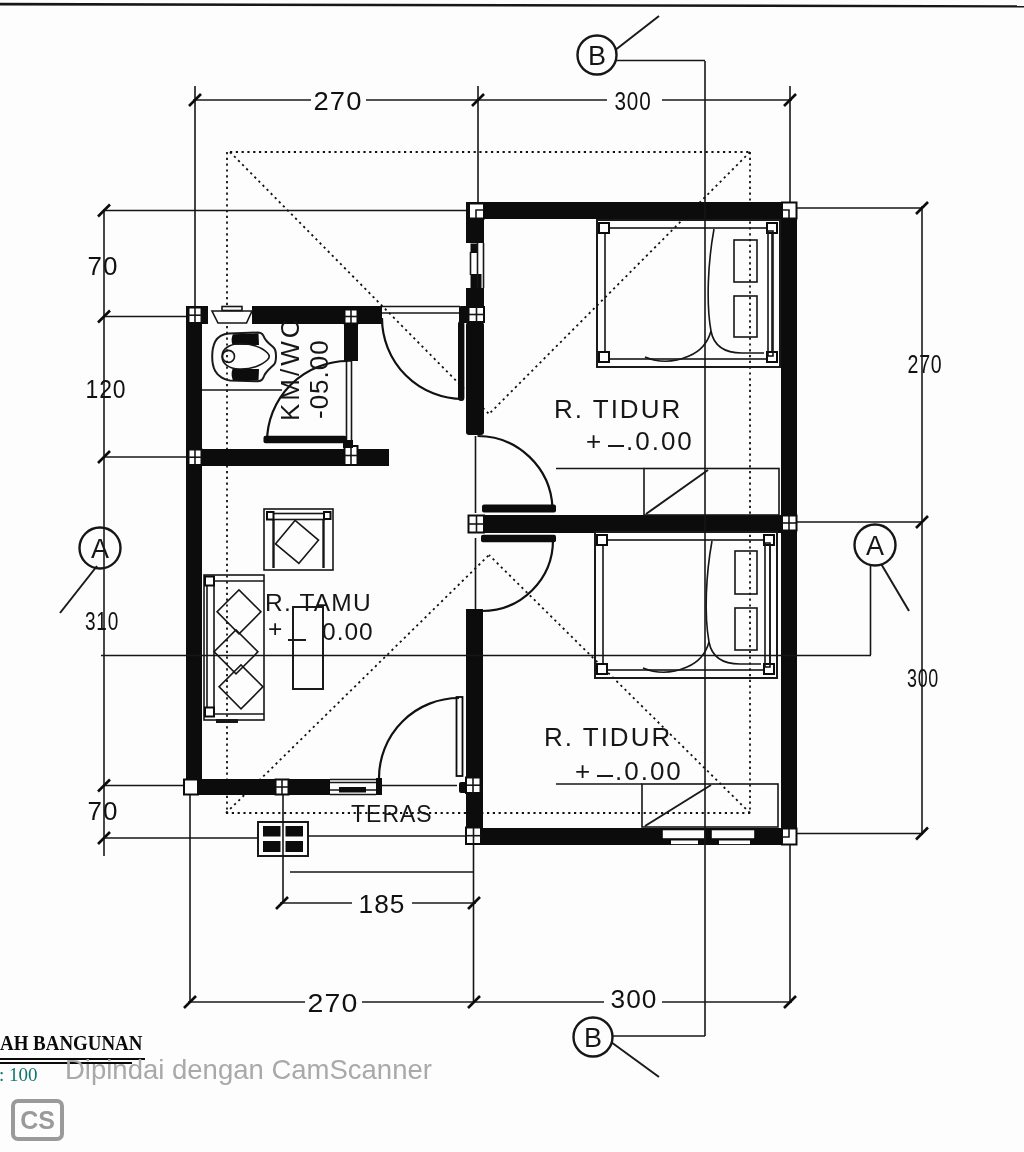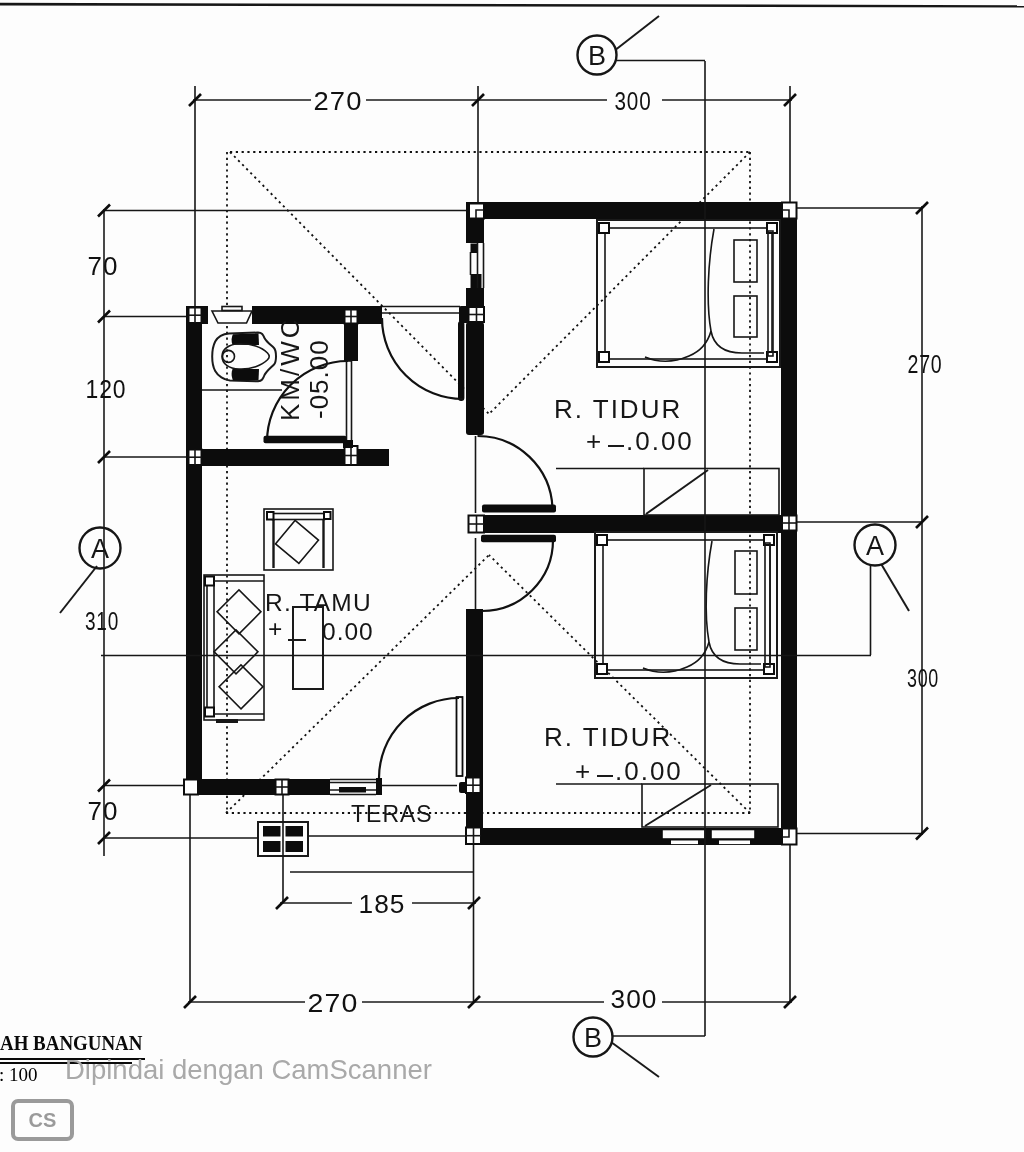--- a/index.html
+++ b/index.html
@@ -381,20 +381,20 @@
 
 <text x="351" y="822" font-family="Liberation Sans" font-size="23" fill="#161616" letter-spacing="1">TERAS</text>
 </svg>
 
 <div style="position:absolute;left:0px;top:1030px;font-family:'Liberation Serif',serif;
      font-weight:bold;font-size:22px;color:#0a0a0a;transform:scaleX(0.86);transform-origin:0 0;white-space:nowrap;">AH BANGUNAN</div>
 <div style="position:absolute;left:0;top:1057.5px;width:145px;height:2.4px;background:#0a0a0a;"></div>
 <div style="position:absolute;left:0;top:1061.5px;width:132px;height:2.4px;background:#0a0a0a;"></div>
 
 <div style="position:absolute;left:-1px;top:1064px;font-family:'Liberation Serif',serif;
-     font-size:19px;color:#000000;">: 100</div>
-
-<div style="position:absolute;left:11px;top:1099px;width:63px;height:42px;border:4px solid #9a9a9a;
+     font-size:19px;color:#0f766e;">: 100</div>
+
+<div style="position:absolute;left:11px;top:1099px;width:53px;height:42px;border:4px solid #9a9a9a;
      border-radius:7px;box-sizing:border-box;display:flex;align-items:center;justify-content:center;
-     font-family:'Liberation Sans',sans-serif;font-weight:bold;font-size:20px;color:#9a9a9a;text-align:center;">CS</div>
+     font-family:'Liberation Sans',sans-serif;font-weight:bold;font-size:25px;color:#9a9a9a;text-align:center;">CS</div>
 <div style="position:absolute;left:65px;top:1054px;font-family:'Liberation Sans',sans-serif;
      font-size:27.5px;color:#a9a9a9;">Dipindai dengan CamScanner</div>
 </div>
 
 </body></html>

